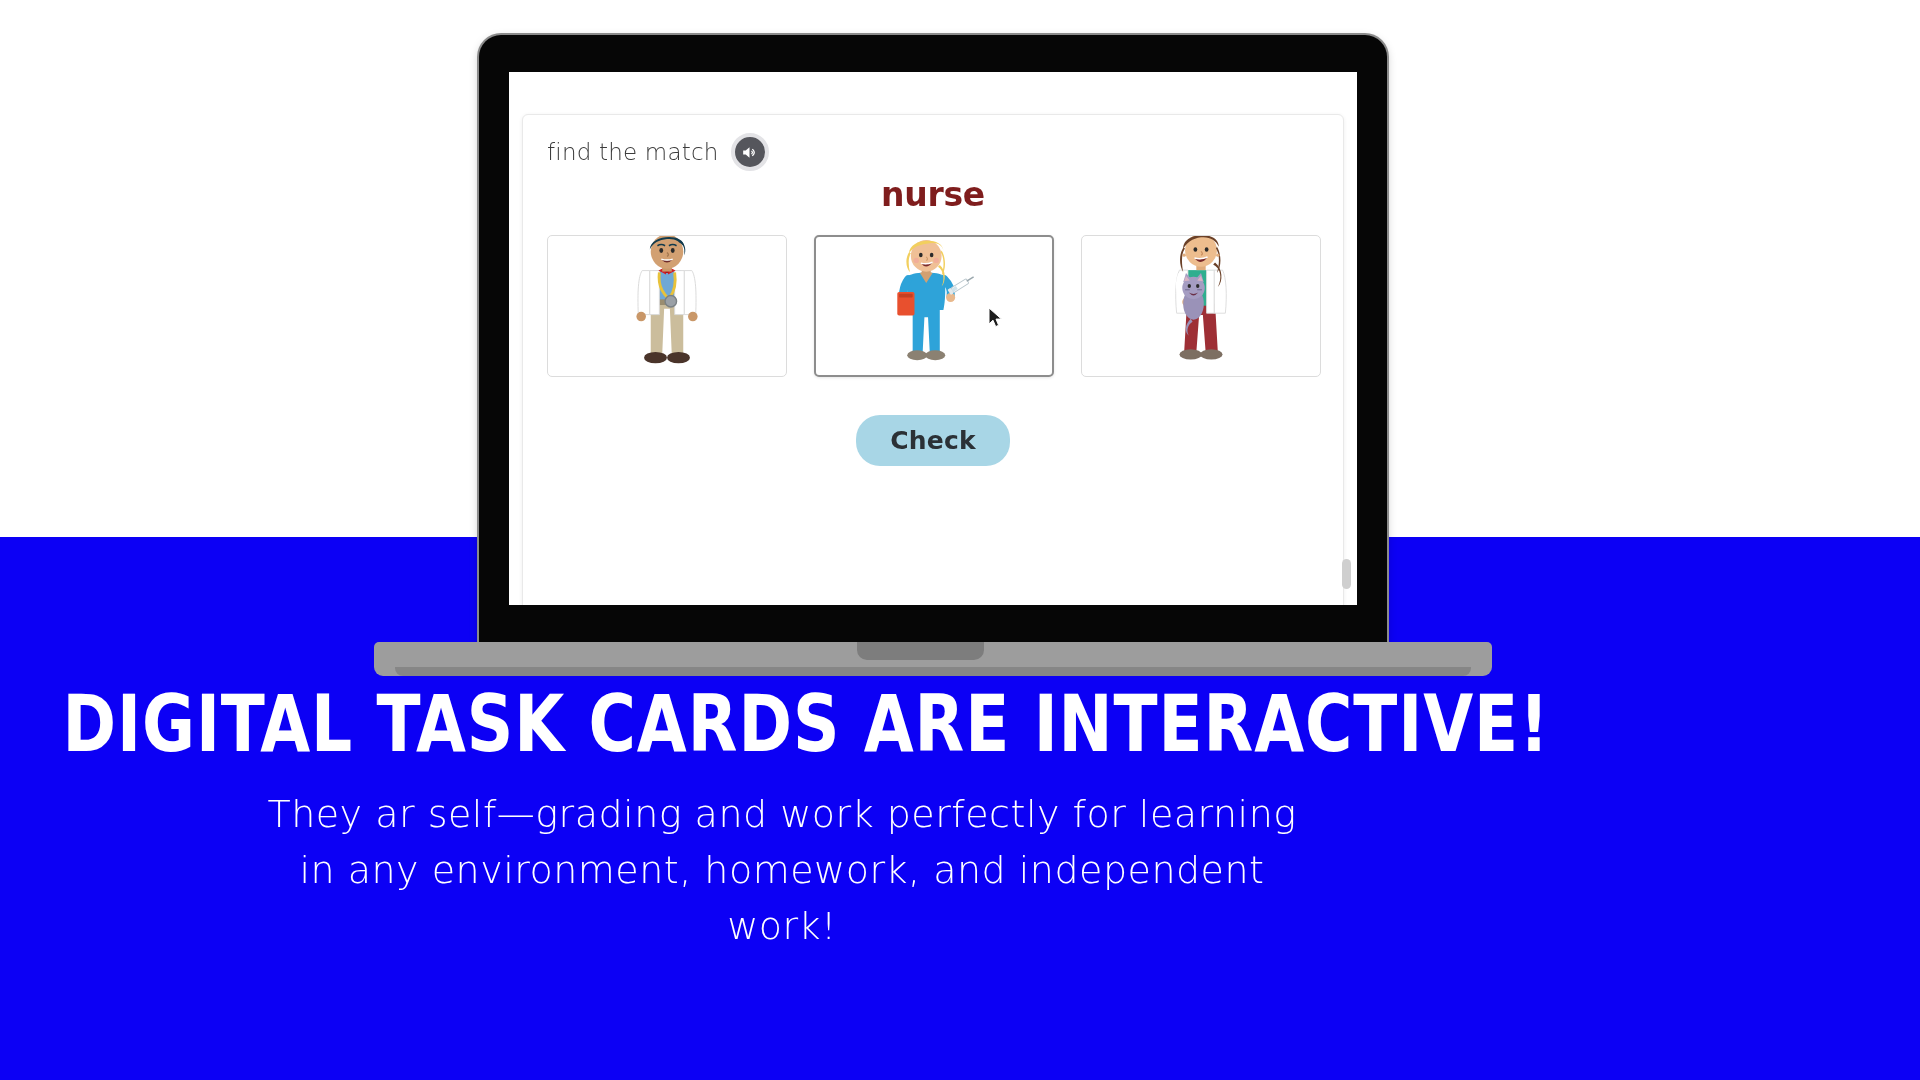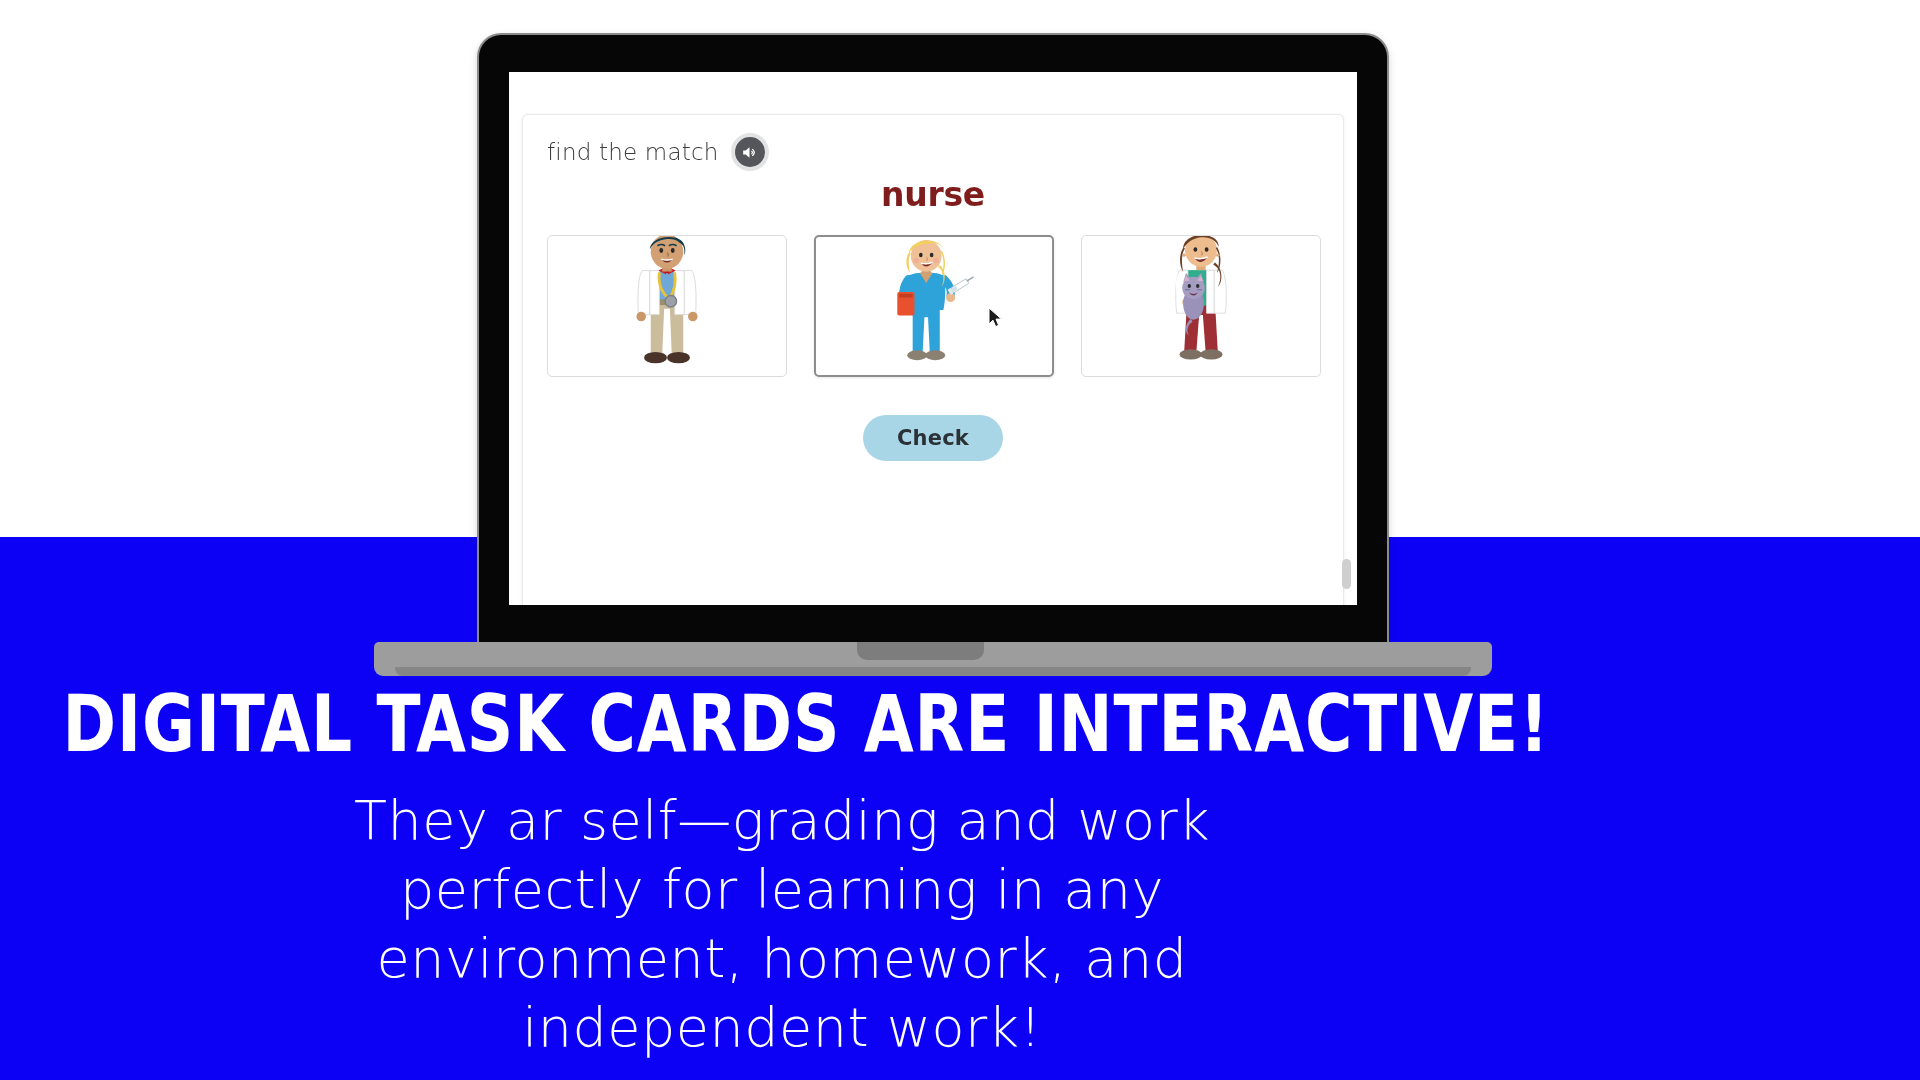--- a/index.html
+++ b/index.html
@@ -126,21 +126,21 @@
   
   #check-row {
     position:absolute; left:0; top:300px; width:100%;
     display:flex; justify-content:center;
   }
   #check-button {
     background:#a8d6e6;
     color:#2b3136;
     font-family:"DejaVu Sans", sans-serif;
     font-weight:bold;
-    font-size:21px;
+    font-size:25px;
     padding:11px 34px;
     border:none;
     border-radius:24px;
     cursor:pointer;
     letter-spacing:.2px;
   }
 
   
   #screen-scroll-nub {
     position:absolute; right:6px; bottom:16px;
@@ -169,22 +169,22 @@
     line-height:88px;
     letter-spacing:1px;
     transform:scaleX(.92);
     white-space:nowrap;
   }
   #promo-body {
     text-align:center;
     color:#ffffff;
     font-family:"DejaVu Sans", sans-serif;
     font-weight:300;
-    font-size:54px;
-    line-height:69px;
+    font-size:38px;
+    line-height:56px;
     letter-spacing:.5px;
     margin-top:18px;
     padding:0 250px;
   }
 </style>
 </head>
 <body>
 
 <div id="bg-white"></div>
 <div id="bg-blue"></div>

